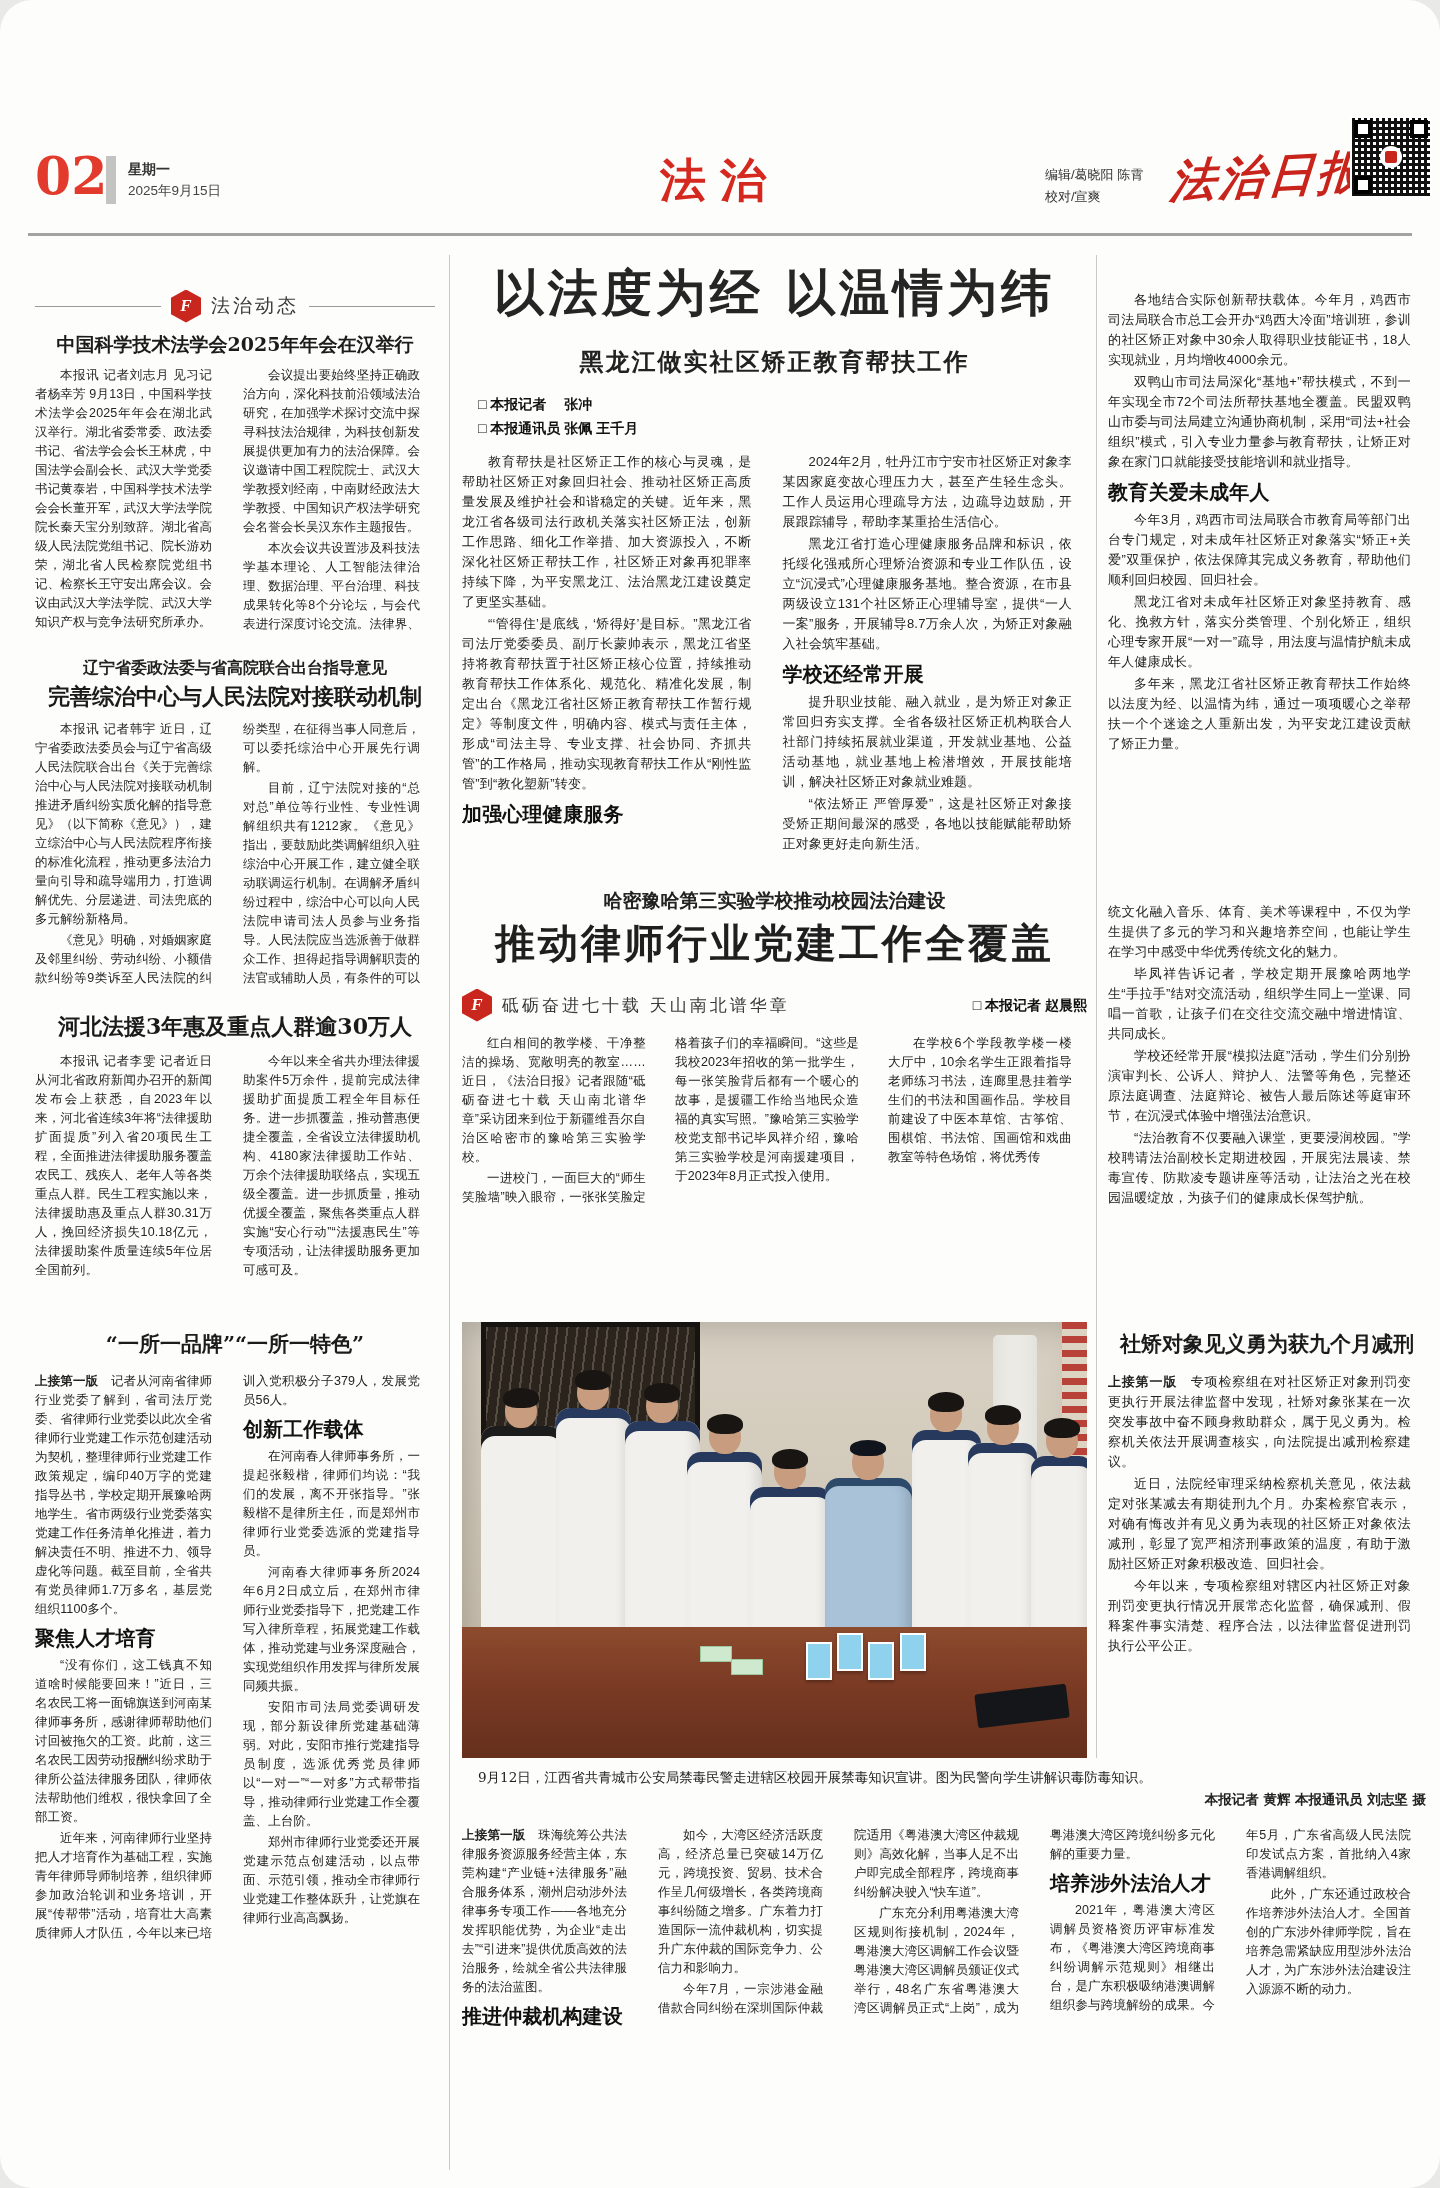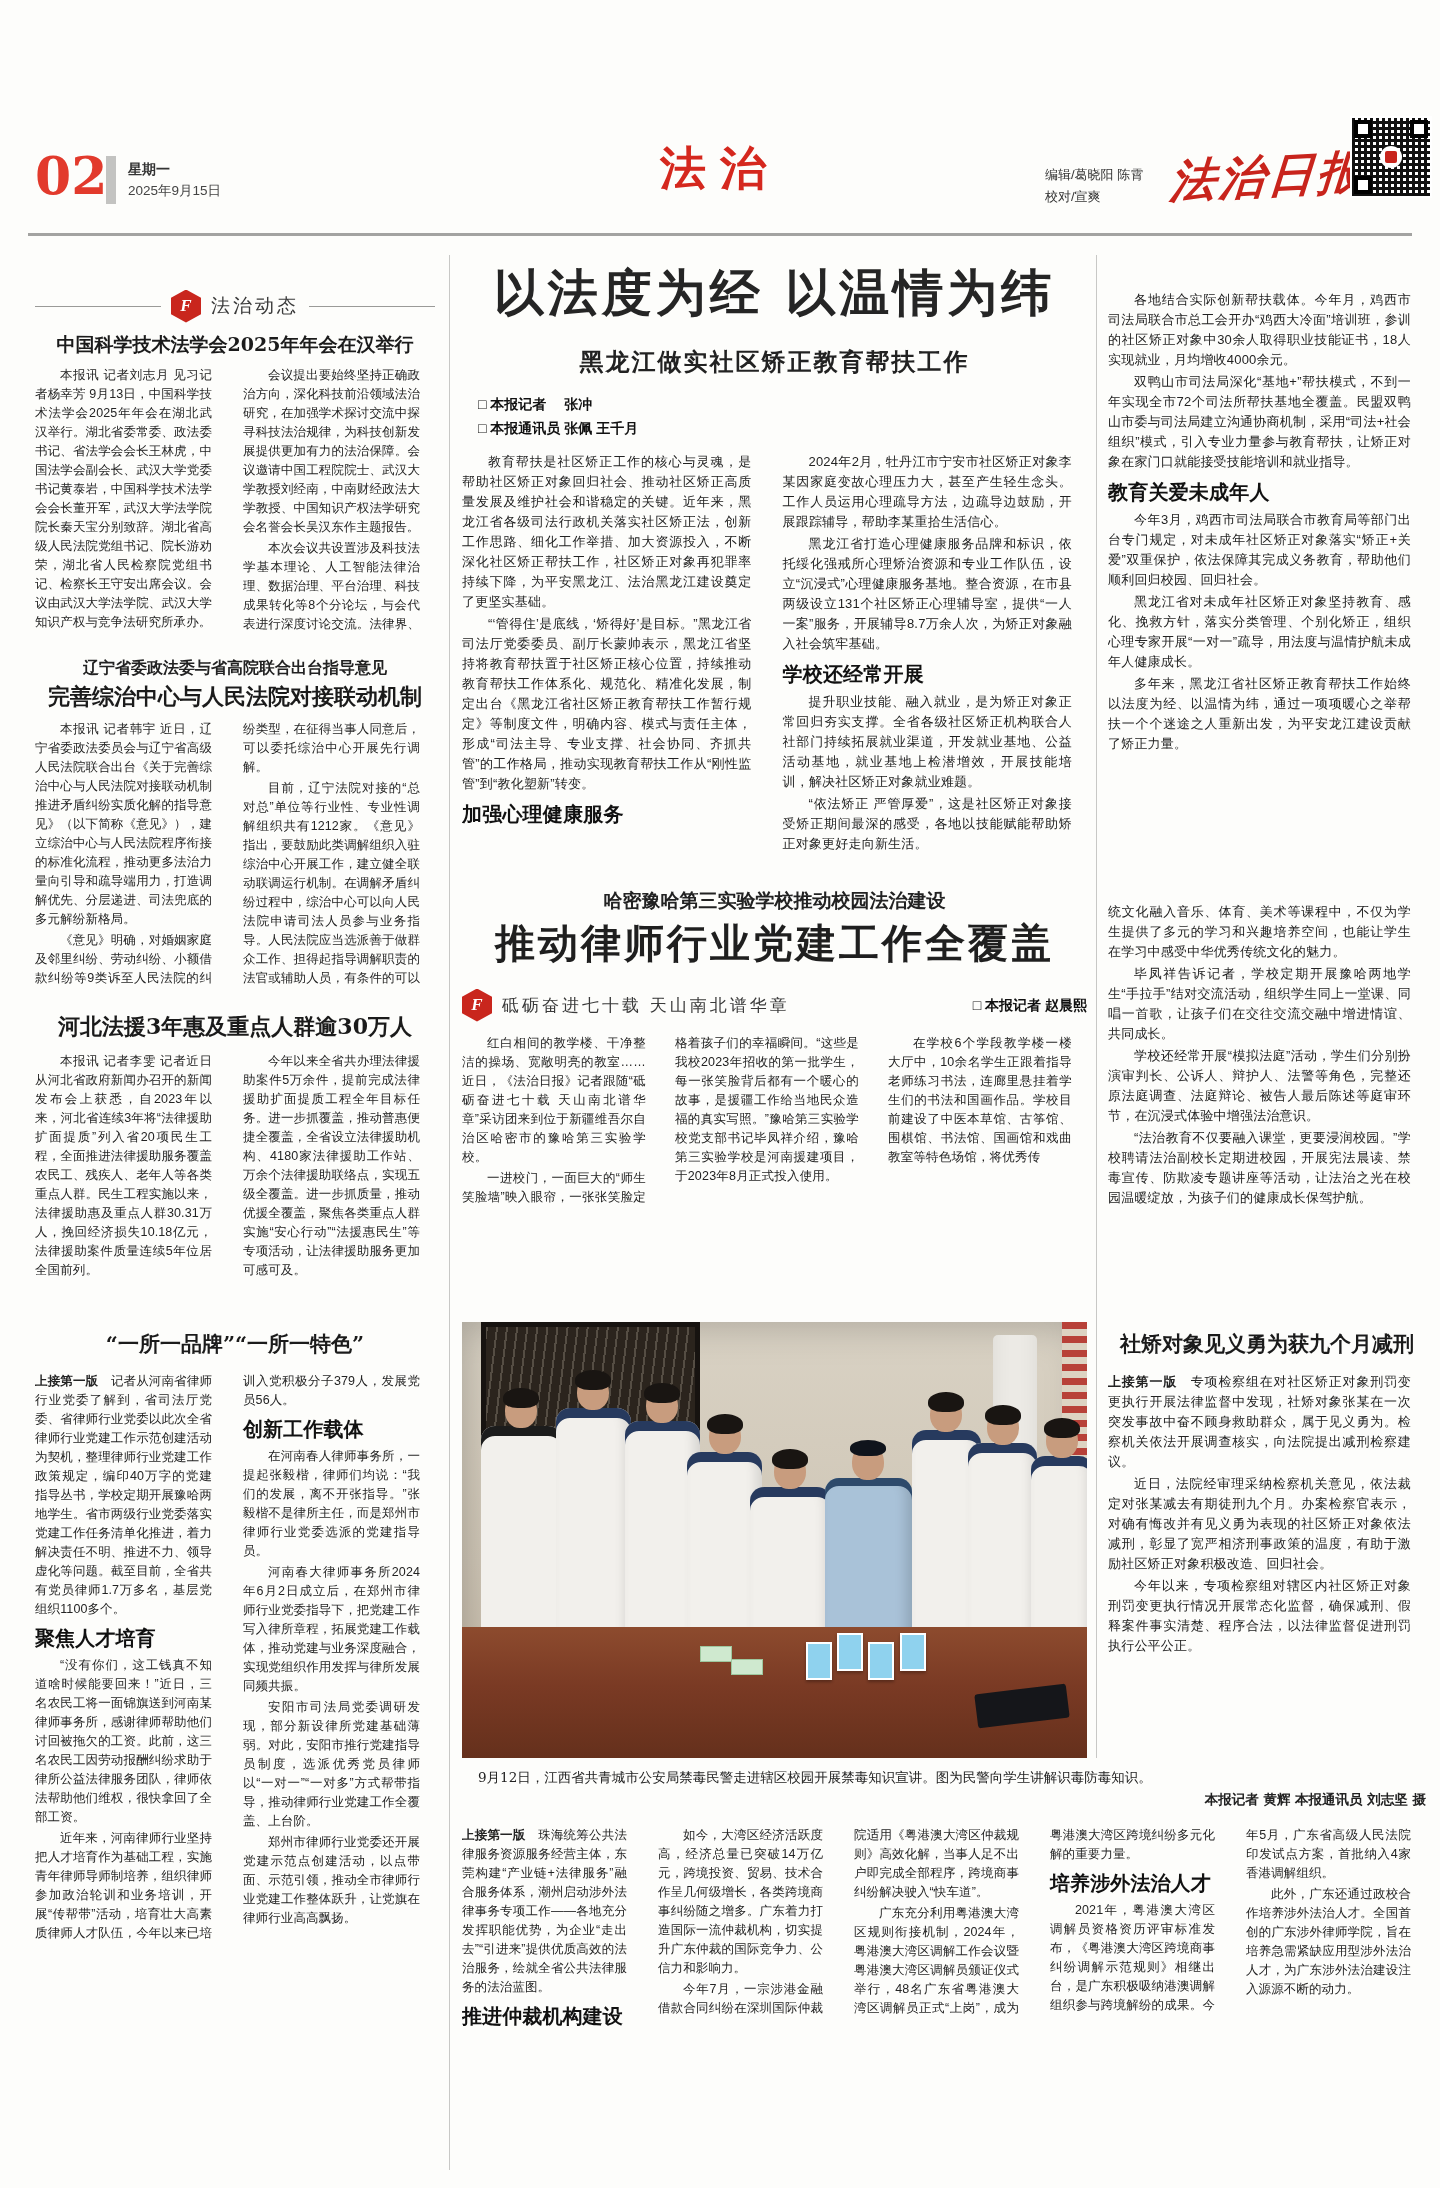--- a/index.html
+++ b/index.html
@@ -1,38 +1,38 @@
 <!DOCTYPE html>
 <html><head>
 <meta charset="utf-8">
 <style>
   html,body{margin:0;padding:0;background:#e9e9e7;}
   .page{position:relative;width:1440px;height:2188px;margin:0 auto;background:#fdfdfb;
-        font-family:"Liberation Sans","DejaVu Sans",sans-serif;color:#1d1d1d;overflow:hidden;}
+        font-family:"Liberation Sans","DejaVu Sans",sans-serif;color:#1d1d1d;overflow:hidden;border-radius:32px;}
   .blk{position:absolute;overflow:hidden;}
   .serif{font-family:"DejaVu Serif","Liberation Serif",serif;}
   .bp{margin:0 15px 2px 0;text-indent:2em;text-align:justify;}
   .noindent{text-indent:0;}
   .cols2{column-count:2;column-gap:16px;}
   .cols3{column-count:3;column-gap:14px;}
   .cols5{column-count:5;column-gap:16px;}
   .body-txt{font-size:13px;line-height:20px;letter-spacing:.2px;color:#222;}
   .small-txt{font-size:12.5px;line-height:19px;letter-spacing:.1px;color:#242424;}
   .subhead{font-weight:bold;font-size:20px;text-align:left;margin:10px 0 8px;color:#111;
            break-inside:avoid;text-indent:0;}
   .kicker{font-weight:bold;text-align:center;color:#222;}
   .vr{position:absolute;width:1px;background:#c8c8c6;}
   .hr-main{position:absolute;left:28px;right:28px;top:233px;height:3px;background:#a3a3a1;}
   
   .pagenum{position:absolute;left:35px;top:150px;font-size:52px;font-weight:900;color:#e23a2c;
            font-family:"DejaVu Serif","Liberation Serif",serif;line-height:1;}
   .pagenum-bar{position:absolute;left:106px;top:156px;width:10px;height:48px;background:#c3c3c1;}
   .dateblock{position:absolute;left:128px;top:158px;font-size:14px;color:#333;line-height:22px;font-weight:bold;}
   .dateblock .d2{font-weight:normal;font-size:13.5px;color:#444;}
-  .section-title{position:absolute;left:0;right:0;top:138px;text-align:center;font-size:46px;
+  .section-title{position:absolute;left:0;right:0;top:150px;text-align:center;font-size:46px;
                  font-weight:900;color:#d5281e;letter-spacing:14px;
                  font-family:"DejaVu Serif","Liberation Serif",serif;}
   .editors{position:absolute;left:1045px;top:164px;font-size:13px;color:#333;line-height:22px;text-align:left;}
   .masthead{position:absolute;left:1170px;top:146px;font-size:46px;font-weight:900;color:#c8241c;
             font-family:"DejaVu Serif","Liberation Serif",serif;font-style:italic;
             transform:rotate(-3deg) skewX(-7deg);letter-spacing:3px;}
   .qr{position:absolute;left:1352px;top:118px;width:78px;height:78px;background:
       repeating-linear-gradient(0deg,#111 0 3px,transparent 3px 6px),
       repeating-linear-gradient(90deg,#111 0 3px,#fff 3px 6px);outline:2px solid #fff;}
   .qr .finder{position:absolute;width:18px;height:18px;background:#fff;border:4px solid #000;box-sizing:border-box;}

